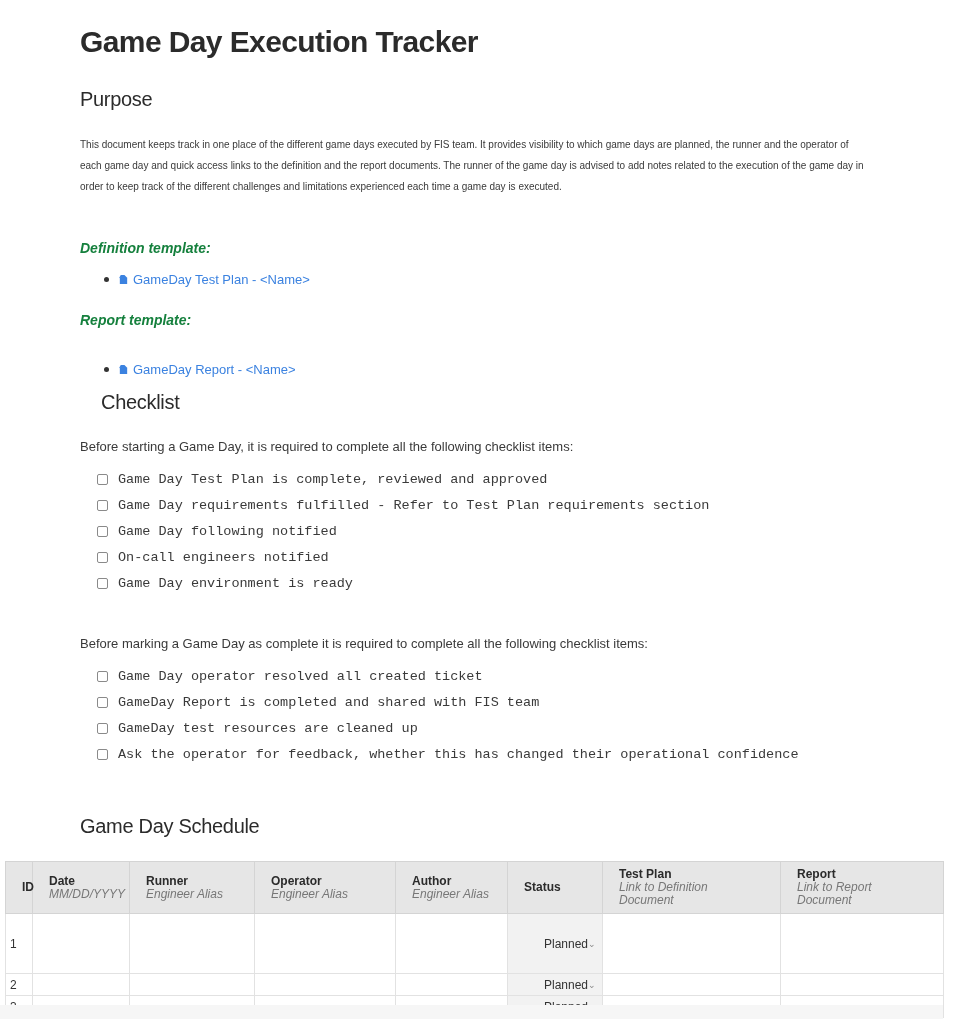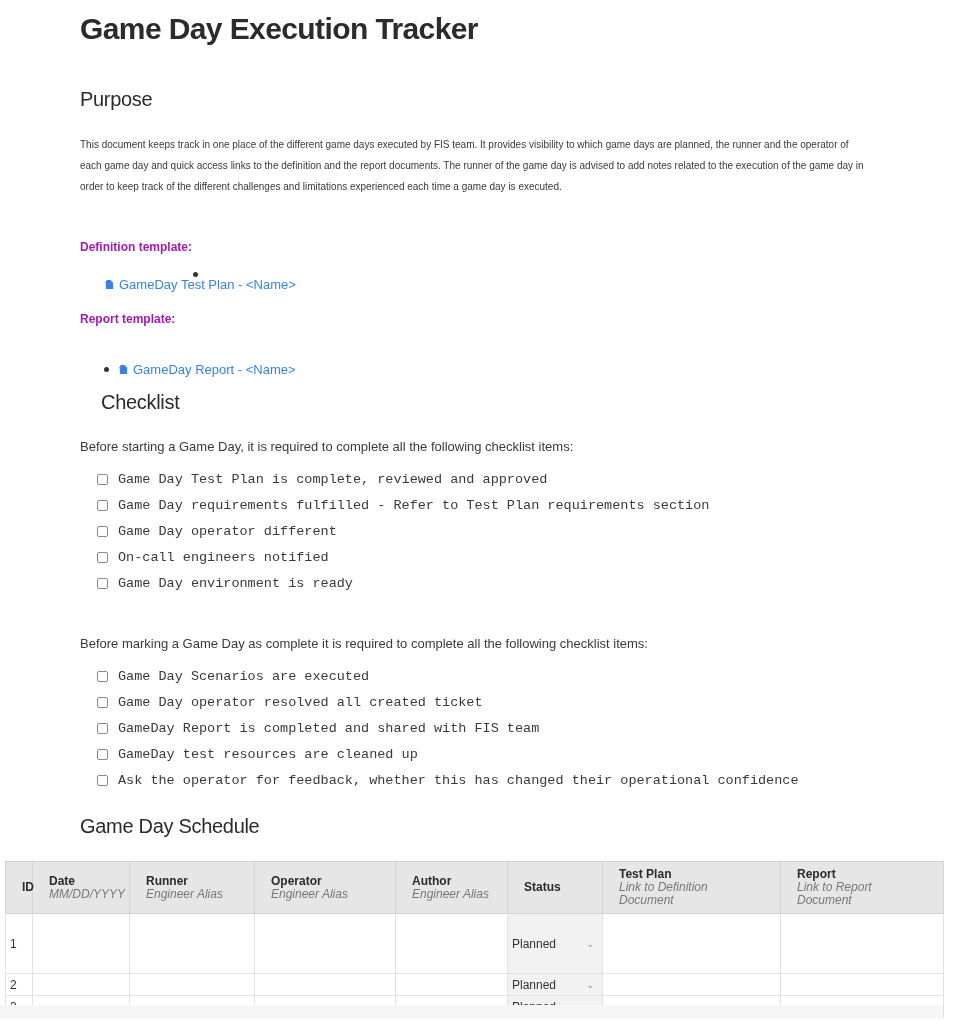--- a/index.html
+++ b/index.html
@@ -1,55 +1,55 @@
 <!DOCTYPE html>
 <html><head>
 <meta charset="utf-8">
 <style>
   html, body { margin: 0; padding: 0; background: #ffffff; }
   body { width: 965px; height: 1024px; overflow: hidden; position: relative;
          font-family: "Liberation Sans", sans-serif; color: #333333; }
   .page { position: absolute; left: 80px; top: 0; width: 800px; }
-  h1 { position: absolute; left: 0; top: 12px; margin: 0; font-size: 30px; font-weight: bold;
+  h1 { position: absolute; left: 0; top: 25px; margin: 0; font-size: 30px; font-weight: bold;
        letter-spacing: -0.6px; color: #2b2b2b; white-space: nowrap; }
   h2 { margin: 0; font-size: 20px; font-weight: normal; color: #2b2b2b; letter-spacing: -0.3px; white-space: nowrap; }
   .abs { position: absolute; }
   p { margin: 0; }
   .para { font-size: 10px; line-height: 21px; color: #3a3a3a; width: 790px; }
-  .label { font-size: 12px; font-weight: bold; color: #a21caf; }
+  .label { font-size: 14px; font-weight: bold; color: #15803d; font-style: italic; }
   .link-row { display: flex; align-items: center; font-size: 13px; }
   .bullet { width: 5px; height: 5px; border-radius: 50%; background: #333; margin-right: 9px; }
   .link { color: #3b82e0; text-decoration: none; display: flex; align-items: center; }
   .doc-icon { display: inline-block; width: 11px; height: 11px; margin-right: 4px; }
   .intro { font-size: 13px; color: #3a3a3a; white-space: nowrap; }
   .check-item { display: flex; align-items: center; font-size: 13.5px; color: #3a3a3a; height: 26px; white-space: nowrap; font-family: Liberation Mono, monospace; }
   .cb { width: 11px; height: 11px; border: 1px solid #8a8a8a; border-radius: 2px; margin-right: 10px; background: #fff; box-sizing: border-box; }
   
   .tbl-wrap { position: absolute; left: 5px; top: 861px; width: 938px; }
   table { border-collapse: collapse; width: 938px; table-layout: fixed; font-size: 12px; }
   th { background: #e6e6e6; text-align: left; vertical-align: middle; padding: 6px 16px; border: 1px solid #d4d4d4;
        font-weight: bold; color: #2b2b2b; line-height: 13px; height: 28px; }
   th .sub { display: block; font-weight: normal; font-style: italic; color: #777; }
   td { border: 1px solid #e2e2e2; padding: 0 4px; font-size: 12px; color: #333; vertical-align: middle; }
   td.status { background: #f2f2f2; }
-  .sel { display: flex; justify-content: space-between; align-items: center; padding-right: 4px; }
+  .sel { display: flex; justify-content: space-between; align-items: center; padding-right: 4px; margin-left: 32px; }
   .chev { font-size: 9px; color: #888; }
   .bottom-strip { position: absolute; left: 0; top: 1005px; width: 943px; height: 14px; background: #f6f6f6; }
 </style>
 </head>
 <body>
 
 <div class="page">
   <h1>Game Day Execution Tracker</h1>
 
   <h2 class="abs" style="top:88px;">Purpose</h2>
   <p class="abs para" style="top:134px;">This document keeps track in one place of the different game days executed by FIS team. It provides visibility to which game days are planned, the runner and the operator of each game day and quick access links to the definition and the report documents. The runner of the game day is advised to add notes related to the execution of the game day in order to keep track of the different challenges and limitations experienced each time a game day is executed.</p>
 
   <div class="abs label" style="top:240px;">Definition template:</div>
-  <div class="abs link-row" style="left:24px; top:272px;flex-direction:column;">
+  <div class="abs link-row" style="left:24px; top:272px;">
     <span class="bullet"></span>
     <a class="link">
       <svg class="doc-icon" viewBox="0 0 12 12">
           <path d="M3 1 L7 1 L10 4 L10 11 L2 11 L2 5 Z" fill="#3b82e0"></path>
           <path d="M3.5 1 L1 4 L3 4 Z" fill="#3b82e0"></path>
         </svg>
       <span>GameDay Test Plan - &lt;Name&gt;</span>
     </a>
   </div>
 
@@ -72,39 +72,35 @@
     <div class="check-item">
         <span class="cb"></span>
         <span>Game Day Test Plan is complete, reviewed and approved</span>
       </div>
     <div class="check-item">
         <span class="cb"></span>
         <span>Game Day requirements fulfilled - Refer to Test Plan requirements section</span>
       </div>
     <div class="check-item">
         <span class="cb"></span>
-        <span>Game Day operator different</span>
+        <span>Game Day following notified</span>
       </div>
     <div class="check-item">
         <span class="cb"></span>
         <span>On-call engineers notified</span>
       </div>
     <div class="check-item">
         <span class="cb"></span>
         <span>Game Day environment is ready</span>
       </div>
   </div>
 
   <div class="abs intro" style="top:636px;">Before marking a Game Day as complete it is required to complete all the following checklist items:</div>
 
   <div class="abs" style="left:17px; top:663px;">
-    <div class="check-item">
-        <span class="cb"></span>
-        <span>Game Day Scenarios are executed</span>
-      </div>
     <div class="check-item">
         <span class="cb"></span>
         <span>Game Day operator resolved all created ticket</span>
       </div>
     <div class="check-item">
         <span class="cb"></span>
         <span>GameDay Report is completed and shared with FIS team</span>
       </div>
     <div class="check-item">
         <span class="cb"></span>

